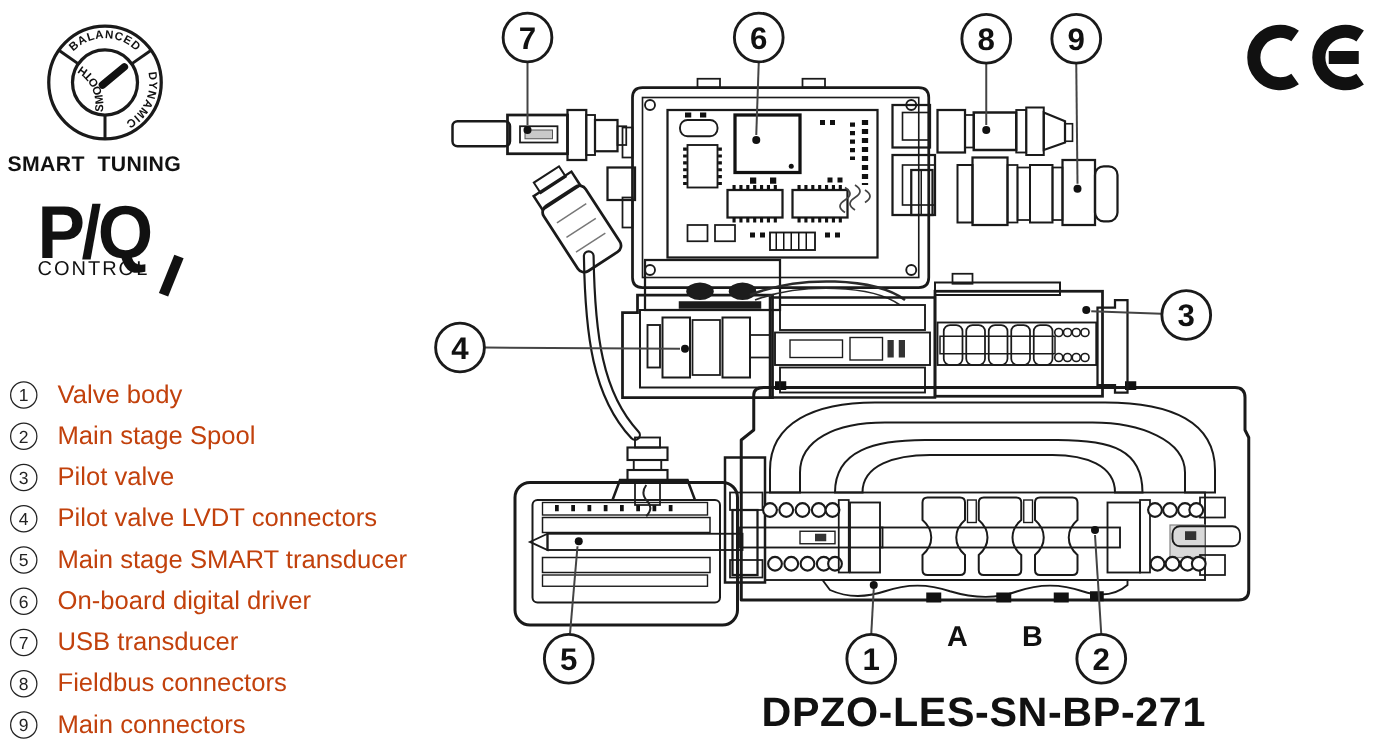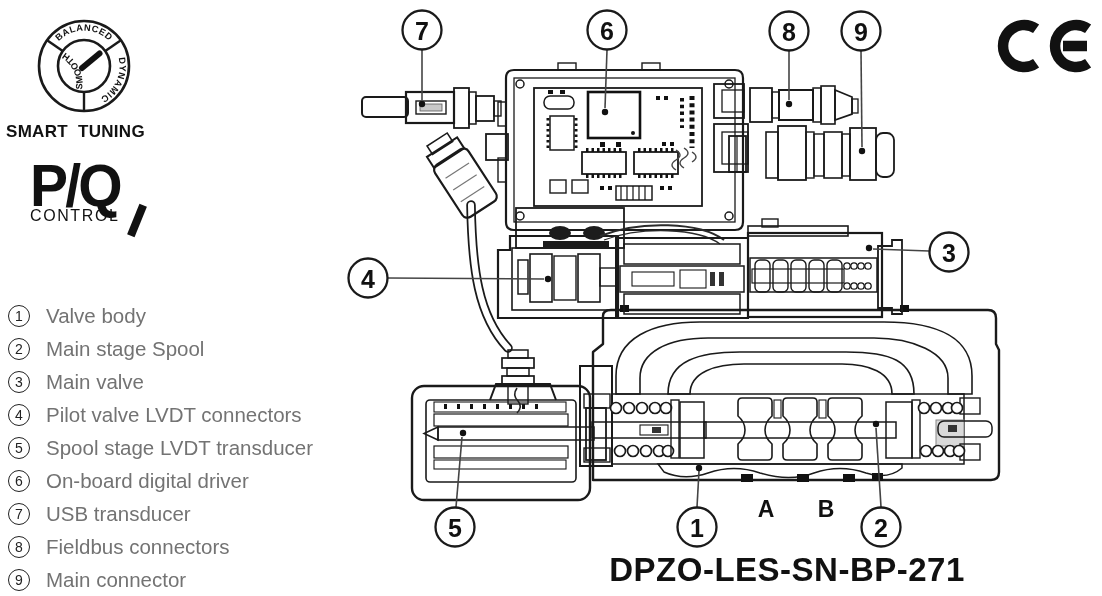--- a/index.html
+++ b/index.html
@@ -14,21 +14,21 @@
   #pq .big{font-size:60px;font-weight:800;letter-spacing:-3px;color:#111;line-height:1;
       transform:scaleX(.95);transform-origin:left;}
   #pq .small{font-size:16px;font-weight:400;letter-spacing:1.6px;color:#111;margin-top:-9px;}
   #pq .tail{position:absolute;left:103px;top:48px;width:8px;height:33px;background:#111;
       transform:rotate(22deg);}
   #legend{position:absolute;left:8px;top:299px;margin:0;padding:0;list-style:none;}
   #legend li{display:flex;align-items:center;height:33px;}
   .lnum{flex:0 0 auto;width:22px;height:22px;border:1.7px solid #222;border-radius:50%;
       display:flex;align-items:center;justify-content:center;font-size:14px;color:#222;
       margin-right:16px;box-sizing:border-box;}
-  .ltext{font-size:20.5px;color:#737373;white-space:nowrap;}
+  .ltext{font-size:20.5px;color:#c2410c;white-space:nowrap;}
   
   .ln{stroke:#1a1a1a;fill:none;}
   text{font-family:"Liberation Sans","DejaVu Sans",sans-serif;}
   .callout-num{font-size:25px;font-weight:700;fill:#111;}
   .port-label{font-size:23px;font-weight:700;fill:#111;}
   .model{font-size:33px;font-weight:700;fill:#111;letter-spacing:.5px;}
   .dial-label{font-size:9.2px;font-weight:700;fill:#111;letter-spacing:.6px;}
 </style>
 </head>
 <body>
@@ -71,45 +71,45 @@
     <li>
         <span class="lnum">1</span>
         <span class="ltext">Valve body</span>
       </li>
     <li>
         <span class="lnum">2</span>
         <span class="ltext">Main stage Spool</span>
       </li>
     <li>
         <span class="lnum">3</span>
-        <span class="ltext">Main valve</span>
+        <span class="ltext">Pilot valve</span>
       </li>
     <li>
         <span class="lnum">4</span>
         <span class="ltext">Pilot valve LVDT connectors</span>
       </li>
     <li>
         <span class="lnum">5</span>
-        <span class="ltext">Spool stage LVDT transducer</span>
+        <span class="ltext">Main stage SMART transducer</span>
       </li>
     <li>
         <span class="lnum">6</span>
         <span class="ltext">On-board digital driver</span>
       </li>
     <li>
         <span class="lnum">7</span>
         <span class="ltext">USB transducer</span>
       </li>
     <li>
         <span class="lnum">8</span>
         <span class="ltext">Fieldbus connectors</span>
       </li>
     <li>
         <span class="lnum">9</span>
-        <span class="ltext">Main connector</span>
+        <span class="ltext">Main connectors</span>
       </li>
   </ol>
 
   <svg id="diagram" viewBox="0 0 1102 596" xmlns="http://www.w3.org/2000/svg">
     <defs>
       <pattern id="hatch" width="4" height="4" patternUnits="userSpaceOnUse">
         <rect width="4" height="4" fill="#fff"></rect>
         <path d="M0,2 H4 M2,0 V4" stroke="#141414" stroke-width="1.6"></path>
       </pattern>
       <pattern id="vlines" width="3.4" height="4" patternUnits="userSpaceOnUse">

